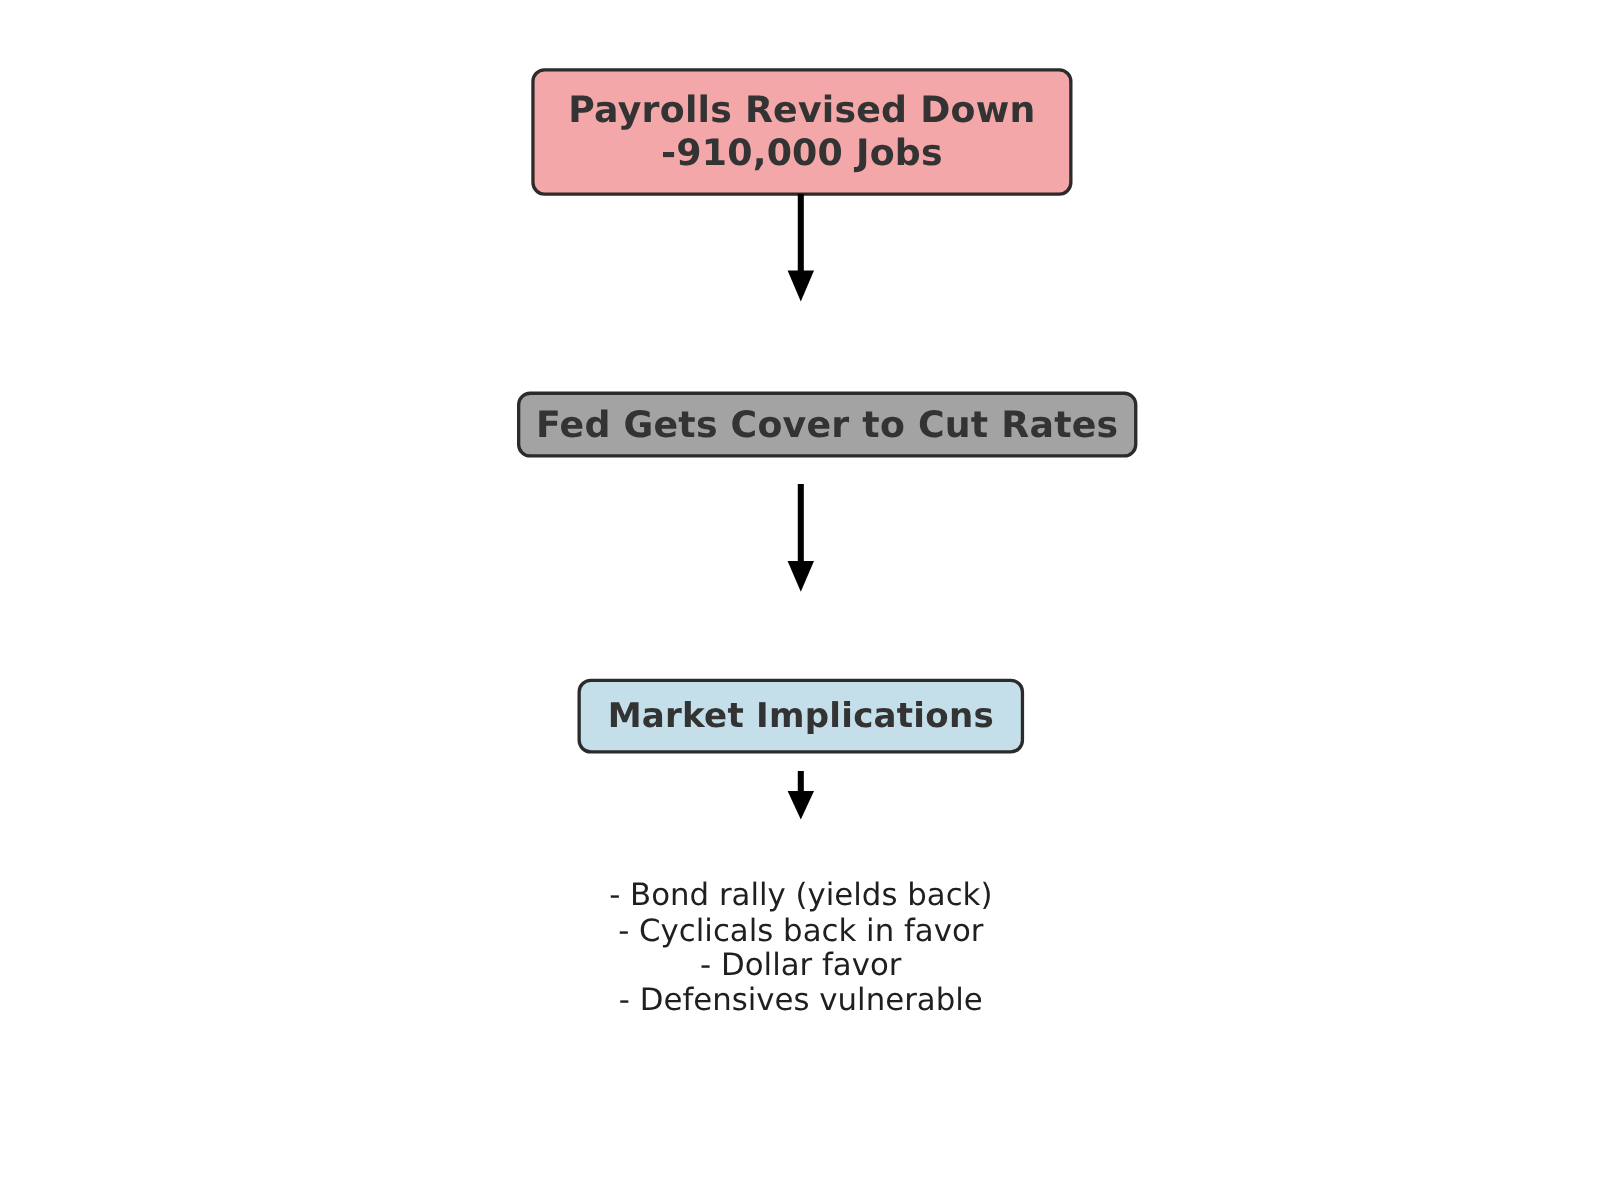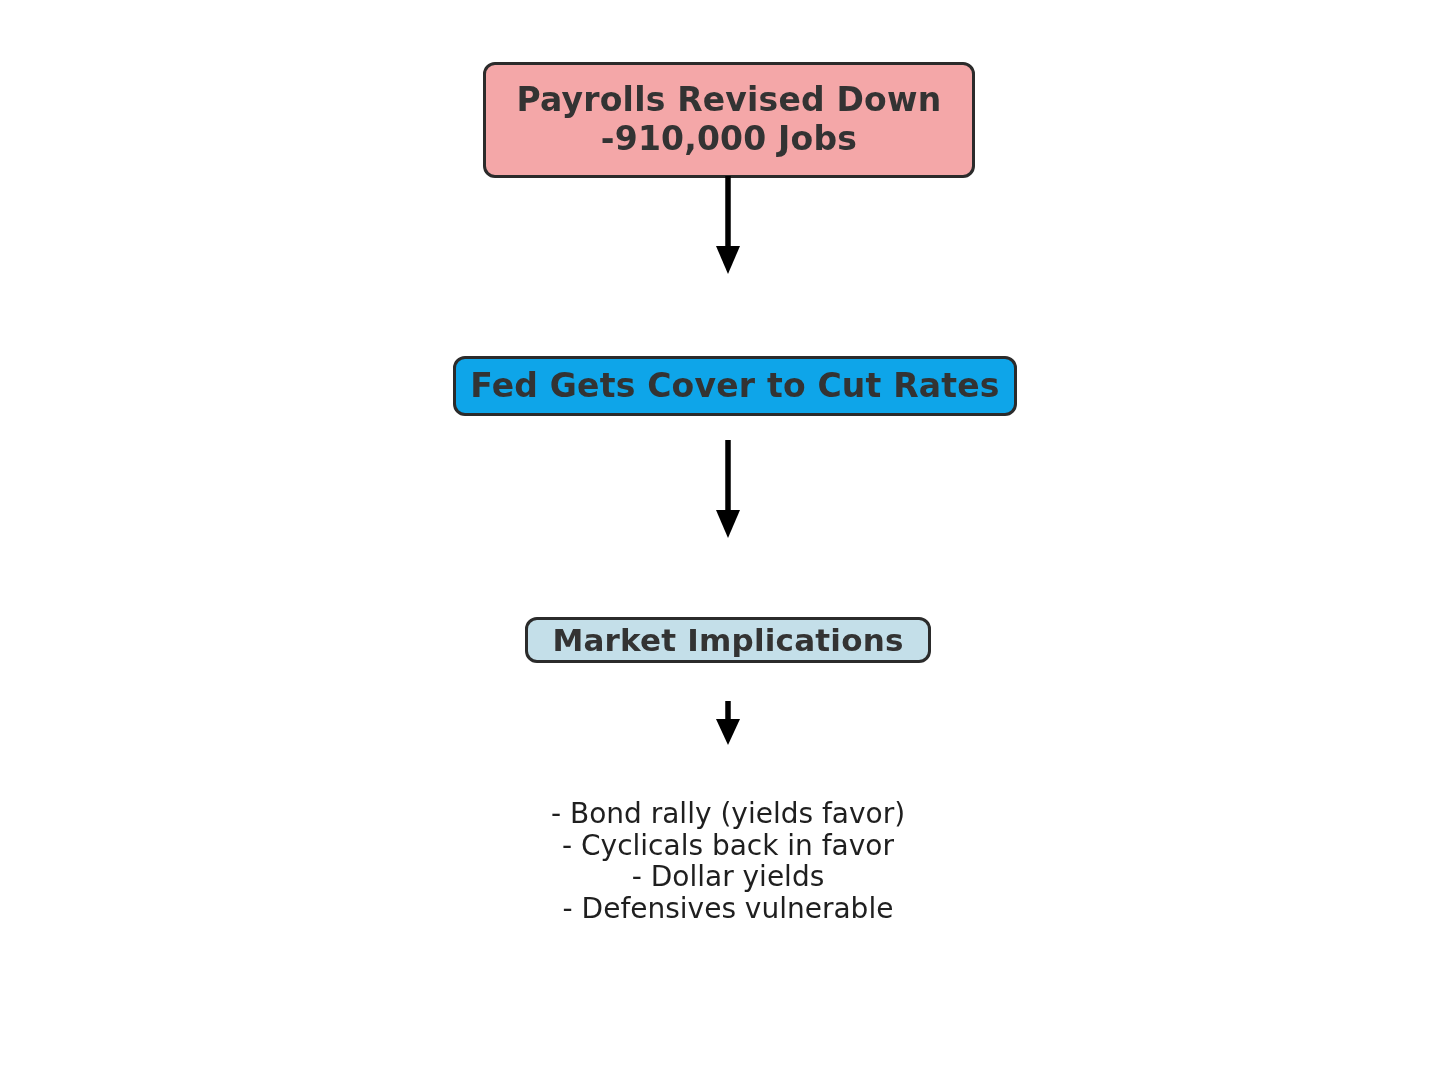--- a/index.html
+++ b/index.html
@@ -47,34 +47,34 @@
     left: 483px;
     top: 62px;
     width: 492px;
     height: 116px;
     background: #f4a7a8;
     font-size: 33px;
   }
 
   
   #node-fed {
-    left: 453px;
+    left: 470px;
     top: 356px;
     width: 564px;
     height: 60px;
-    background: #0ea5e9;
+    background: #a3a3a3;
     font-size: 33px;
   }
 
   
   #node-market {
     left: 525px;
     top: 617px;
     width: 406px;
-    height: 46px;
+    height: 68px;
     background: #c4dfe9;
     font-size: 31px;
     justify-content: center;
   }
 
   
   #implication-list {
     position: absolute;
     left: 428px;
     top: 798px;
@@ -122,19 +122,19 @@
   <div class="node" id="node-market">
     <span>Market Implications</span>
   </div>
 
   <svg class="arrow" id="arrow-3" style="left:700px; top:698px; width:56px; height:52px;" viewBox="0 0 56 52">
     <line x1="28" y1="3" x2="28" y2="28" stroke="#000000" stroke-width="5.5"></line>
     <polygon points="28,47 16,21 40,21" fill="#000000"></polygon>
   </svg>
 
   <div id="implication-list">
-    <span class="bullet-line">- Bond rally (yields favor)</span>
+    <span class="bullet-line">- Bond rally (yields back)</span>
     <span class="bullet-line">- Cyclicals back in favor</span>
-    <span class="bullet-line">- Dollar yields</span>
+    <span class="bullet-line">- Dollar favor</span>
     <span class="bullet-line">- Defensives vulnerable</span>
   </div>
 
 </div>
 
 </body></html>

